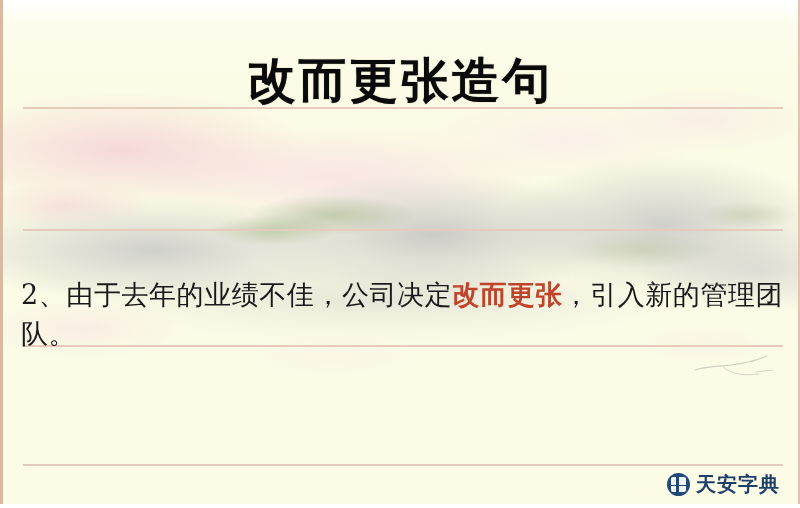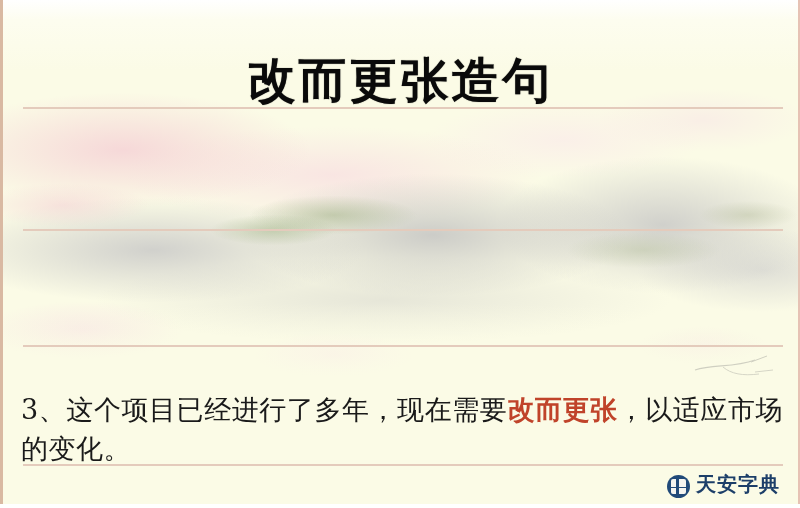--- a/index.html
+++ b/index.html
@@ -137,21 +137,21 @@
   .kw {
     color: #c0432a;
     font-weight: bold;
   }
 
   .brand {
     position: absolute;
     right: 18px;
     bottom: 6px;
     display: flex;
-    align-items: flex-end;
+    align-items: center;
     gap: 6px;
   }
   .brand-mark {
     width: 23px;
     height: 23px;
     border-radius: 50%;
     background: #214a79;
     position: relative;
     overflow: hidden;
     flex: 0 0 auto;
@@ -205,24 +205,24 @@
   <div id="content">
 
     <h1 class="page-title">改而更张造句</h1>
 
     <div class="rule r1"></div>
     <div class="rule r2"></div>
     <div class="rule r3"></div>
     <div class="rule r4"></div>
 
 
-
-    <p class="sentence s3">
-      <span>3、</span><span>这个项目已经进行了多年，现在需要</span><span class="kw">改而更张</span><span>，以适应市场的变化。</span>
+    <p class="sentence s2">
+      <span>2、</span><span>由于去年的业绩不佳，公司决定</span><span class="kw">改而更张</span><span>，引入新的管理团队。</span>
     </p>
+
 
     <div class="brand">
       <span class="brand-mark">
         <span class="mk-a"></span>
         <span class="mk-b"></span>
         <span class="mk-c"></span>
       </span>
       <span class="brand-name">天安字典</span>
     </div>
 

